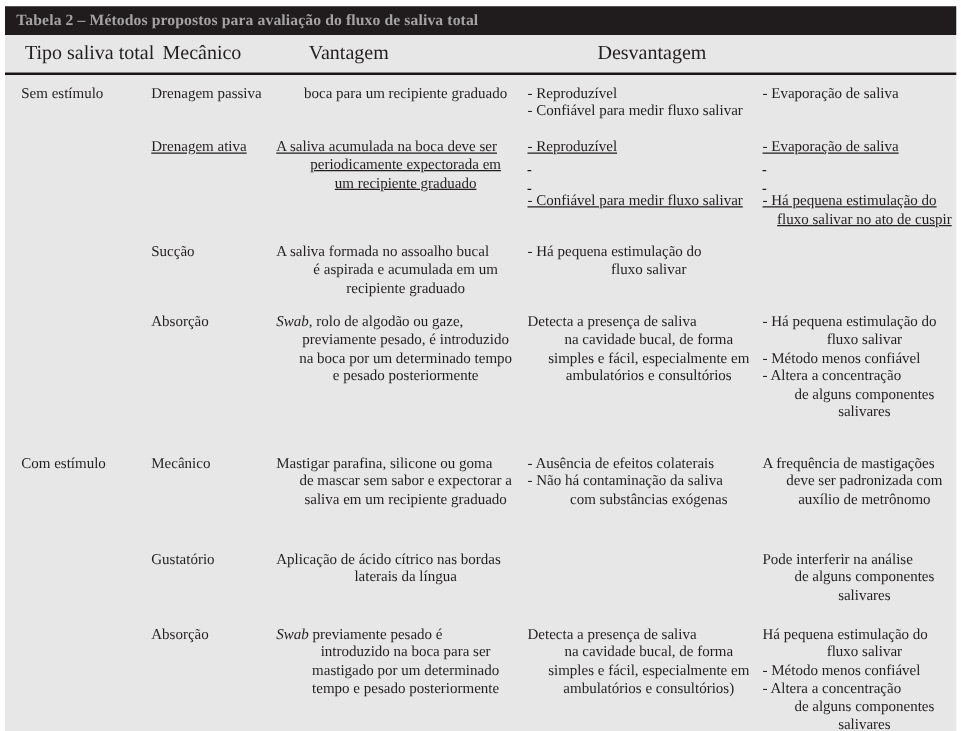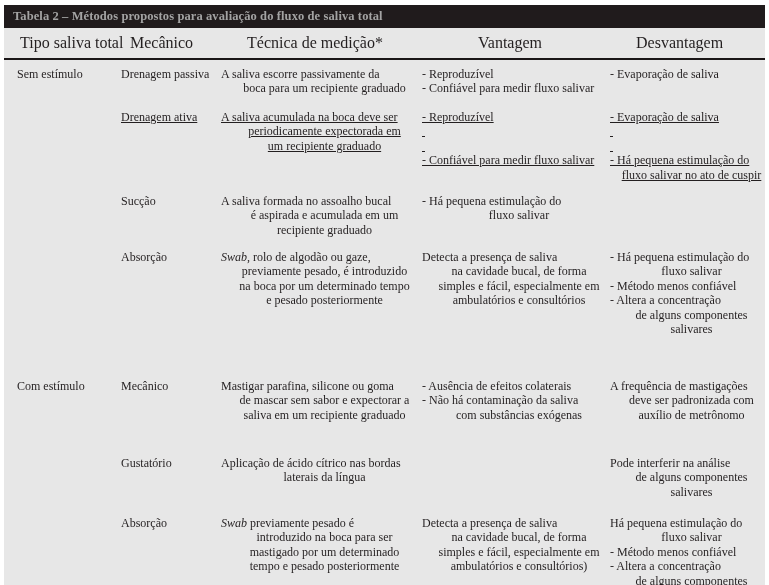--- a/index.html
+++ b/index.html
@@ -72,31 +72,29 @@
 <div class="page">
   <div class="table-wrap">
 
     <div class="title-bar">
       <span>Tabela 2 – Métodos propostos para avaliação do fluxo de saliva total</span>
     </div>
 
     <div class="head-row">
       <div class="hc">Tipo saliva total</div>
       <div class="hc">Mecânico</div>
-      <div class="hc">Técnica de medição*</div>
       <div class="hc">Vantagem</div>
       <div class="hc">Desvantagem</div>
     </div>
 
     <div class="body" id="tbody">
         <div class="t-row" style="min-height: 43px;">
           <div class="cell c1">Sem estímulo</div>
           <div class="cell c2">Drenagem passiva</div>
           <div class="cell c3">
-            <div class="ln">A saliva escorre passivamente da</div>
             <div class="ln ind">boca para um recipiente graduado</div>
           </div>
           <div class="cell c4">
             <div class="ln">- Reproduzível</div>
             <div class="ln">- Confiável para medir fluxo salivar</div>
           </div>
           <div class="cell c5">
             <div class="ln">- Evaporação de saliva</div>
           </div>
         </div>
@@ -152,21 +150,21 @@
           </div>
           <div class="cell c5">
             <div class="ln">- Há pequena estimulação do</div>
             <div class="ln ind">fluxo salivar</div>
             <div class="ln">- Método menos confiável</div>
             <div class="ln">- Altera a concentração</div>
             <div class="ln ind">de alguns componentes</div>
             <div class="ln ind">salivares</div>
           </div>
         </div>
-        <div class="t-row" style="min-height: 77px; margin-top: 16px;">
+        <div class="t-row" style="min-height: 77px;">
           <div class="cell c1">Com estímulo</div>
           <div class="cell c2">Mecânico</div>
           <div class="cell c3">
             <div class="ln">Mastigar parafina, silicone ou goma</div>
             <div class="ln ind">de mascar sem sabor e expectorar a</div>
             <div class="ln ind">saliva em um recipiente graduado</div>
           </div>
           <div class="cell c4">
             <div class="ln">- Ausência de efeitos colaterais</div>
             <div class="ln">- Não há contaminação da saliva</div>

